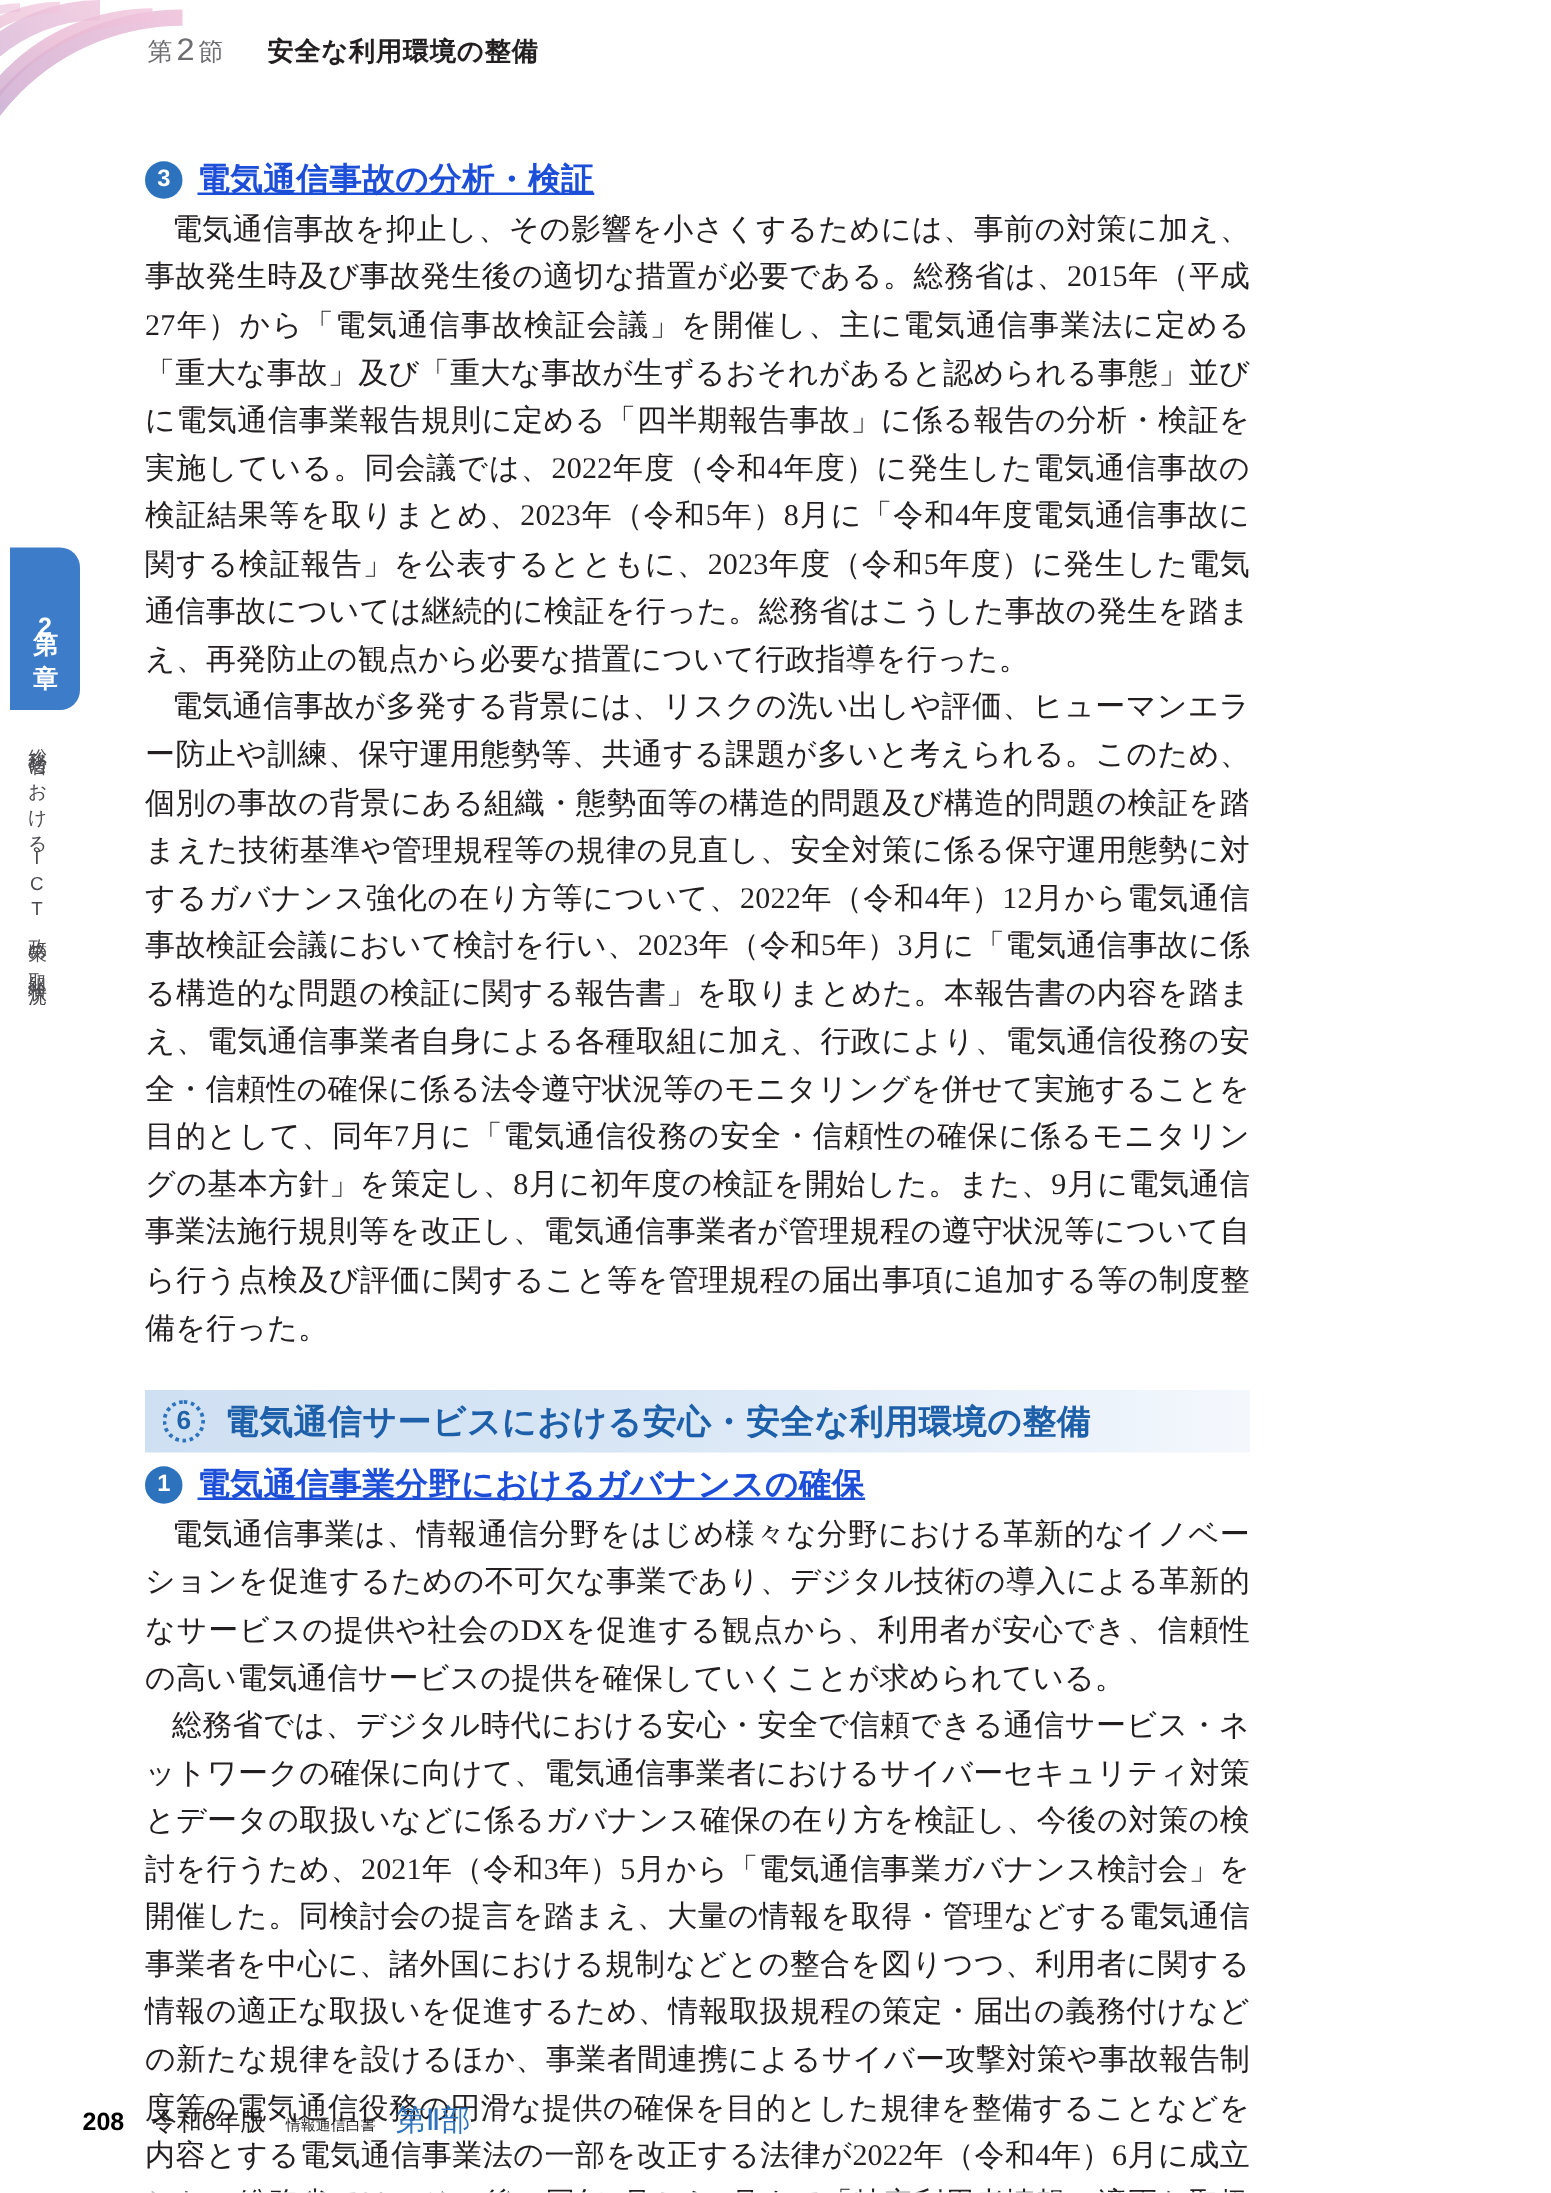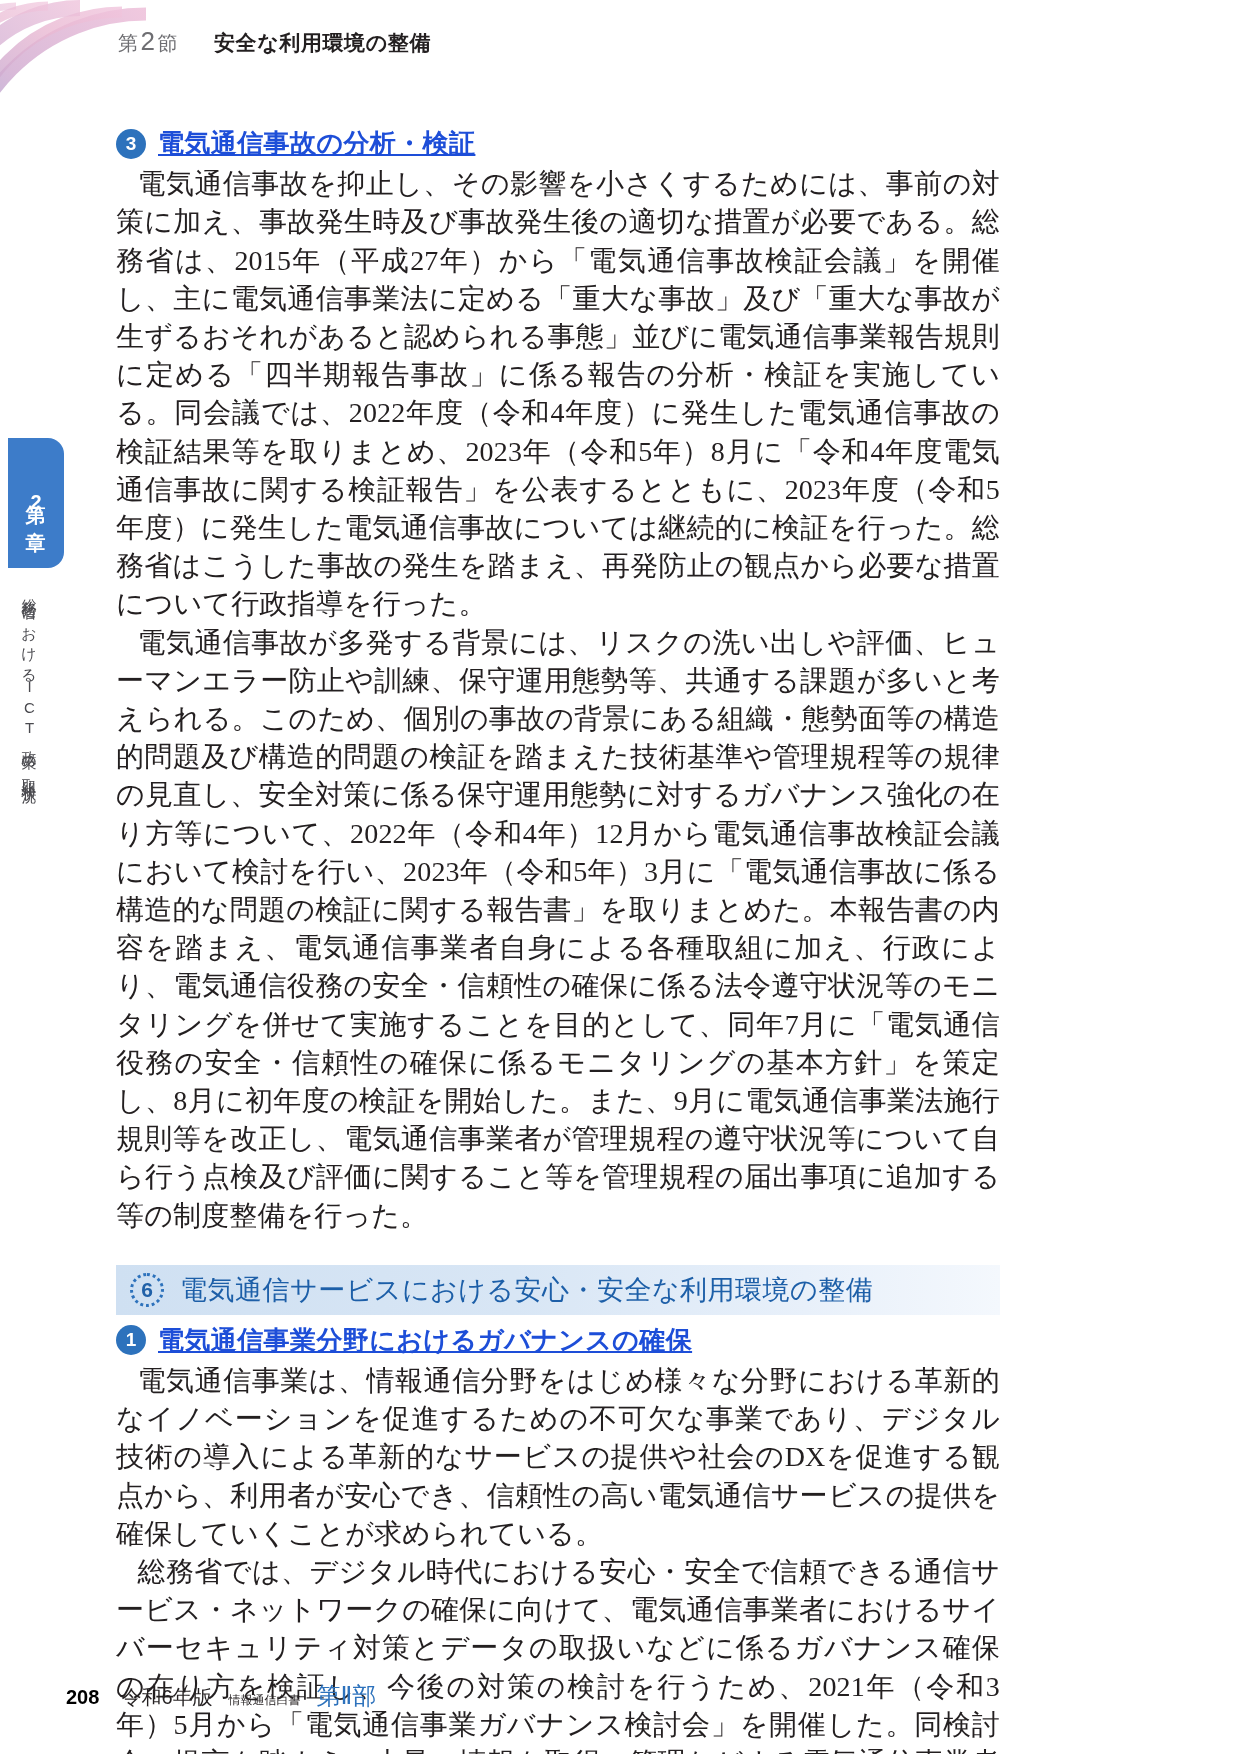--- a/index.html
+++ b/index.html
@@ -32,21 +32,21 @@
   
   .page-header {
     position: absolute;
     left: 118px;
     top: 26px;
     display: flex;
     align-items: baseline;
     gap: 0px;
   }
   .header-section-no {
-    font-family: Liberation Sans, sans-serif;
+    font-family: Liberation Mono, monospace;
     font-size: 20px;
     color: #6e6e72;
     letter-spacing: 0.5px;
     width: 96px;
     white-space: nowrap;
   }
   .header-section-no .num {
     font-size: 26px;
     padding: 0 2px;
   }
@@ -130,21 +130,21 @@
     font-size: 26px;
     color: #1d4ed8;
     letter-spacing: 0.4px;
     line-height: 1.2;
     text-decoration: underline;
   }
 
   
   p.body {
     margin: 0;
-    font-size: 28px;
+    font-size: 24px;
     line-height: 38.2px;
     text-align: justify;
     text-justify: inter-character;
     text-indent: 21.5px;
     letter-spacing: 0.15px;
     color: #231f20;
   }
   p.body + p.body { margin-top: 0; }
   .gap-md { height: 30px; }
 
@@ -169,21 +169,21 @@
     font-family: "Liberation Sans", "DejaVu Sans", sans-serif;
     font-weight: bold;
     font-size: 21px;
     line-height: 28px;
     text-align: center;
     box-sizing: border-box;
     margin-right: 16px;
   }
   .banner-title {
     font-family: "Liberation Sans", "DejaVu Sans", sans-serif;
-    font-weight: normal;
+    font-weight: bold;
     font-size: 27px;
     color: #1d5fa8;
     letter-spacing: 0.5px;
     white-space: nowrap;
   }
 
   
   .page-footer {
     position: absolute;
     left: 66px;

